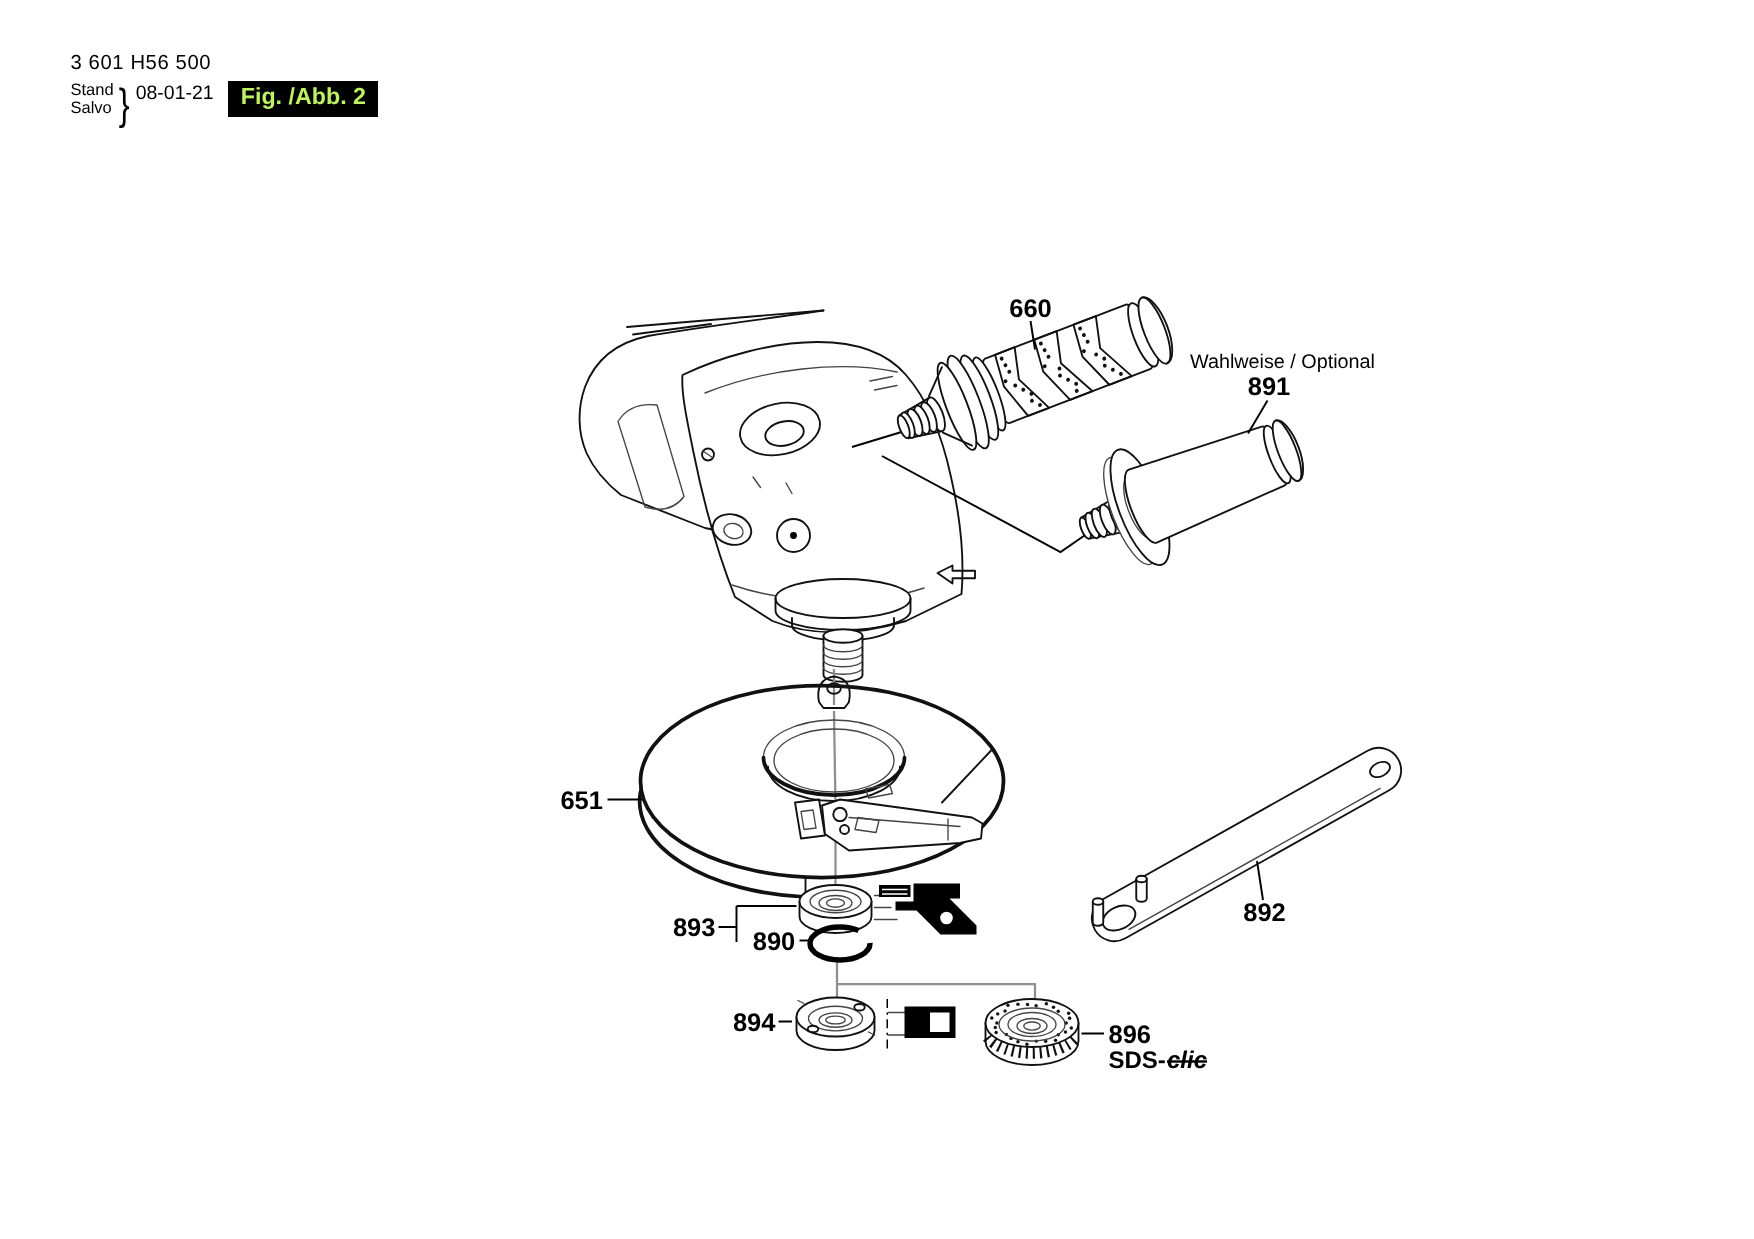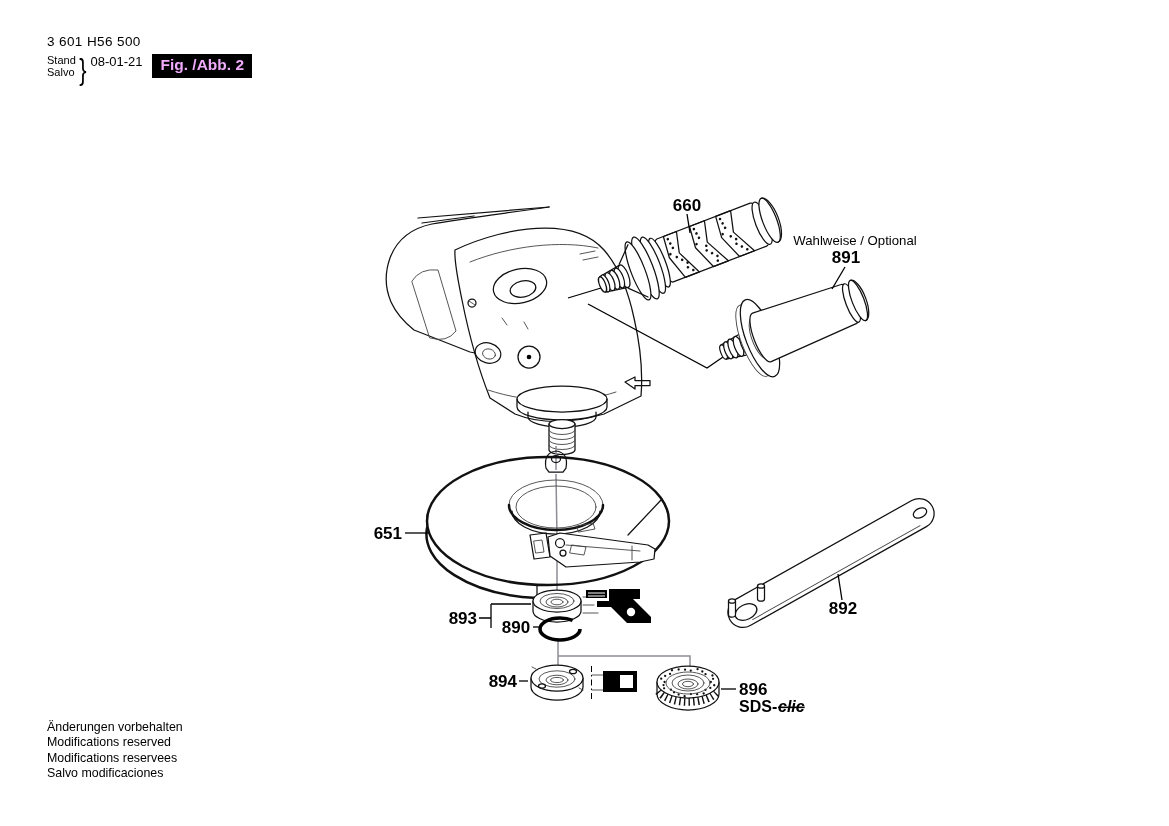--- a/index.html
+++ b/index.html
@@ -4,21 +4,21 @@
 <style>
   html,body{margin:0;padding:0;background:#ffffff;}
   .page{position:relative;width:1169px;height:779px;background:#fff;overflow:hidden;
         font-family:"Liberation Sans",sans-serif;color:#000;}
   .hdr{position:absolute;left:47px;top:34px;}
   .pn{font-size:13.5px;letter-spacing:.4px;}
   .issue-row{display:flex;align-items:flex-start;margin-top:5px;}
   .si{font-size:11px;line-height:12px;}
   .brace{font-size:29px;font-weight:400;margin:0 3px 0 2px;display:inline-block;transform:scaleX(.75);}
   .date{font-size:13px;margin-right:10px;}
-  .figbox{background:#000;color:#f0abfc;font-weight:bold;font-size:15.5px;padding:2px 8px 4px 8px;}
+  .figbox{background:#000;color:#bef264;font-weight:bold;font-size:15.5px;padding:2px 8px 4px 8px;}
   .ftr{position:absolute;left:47px;top:720px;font-size:12.4px;line-height:15.3px;}
   svg.dwg{position:absolute;left:0;top:0;}
   .ln{fill:none;stroke:#111;stroke-width:1.25;stroke-linejoin:round;stroke-linecap:round;}
   .lnt{fill:none;stroke:#444;stroke-width:.9;stroke-linejoin:round;stroke-linecap:round;}
   .lnb{fill:none;stroke:#111;stroke-width:2.5;stroke-linejoin:round;stroke-linecap:round;}
   .wh{fill:#fff;}
   .blk{fill:#000;stroke:none;}
   .cl{fill:none;stroke:#8d8d95;stroke-width:1.5;}
   .ldr{fill:none;stroke:#000;stroke-width:1.3;}
   .plabel{font:bold 17px "Liberation Sans",sans-serif;fill:#000;}
@@ -286,20 +286,14 @@
       <text class="plabel" x="843" y="614" text-anchor="middle">892</text>
       <path class="ldr" d="M842,600 L838,574"></path>
 
       <path class="ldr" d="M721,689 L736,689"></path>
       <text class="plabel" x="739" y="695" text-anchor="start">896</text>
       <text class="psds" x="739" y="712" text-anchor="start">SDS-</text>
       <text class="psds-clic" x="778" y="712" text-anchor="start">clic</text>
     </g>
   </svg>
 
-  <div class="ftr">
-    <div>Änderungen vorbehalten</div>
-    <div>Modifications reserved</div>
-    <div>Modifications reservees</div>
-    <div>Salvo modificaciones</div>
-  </div>
 
 </div>
 
 </body></html>

